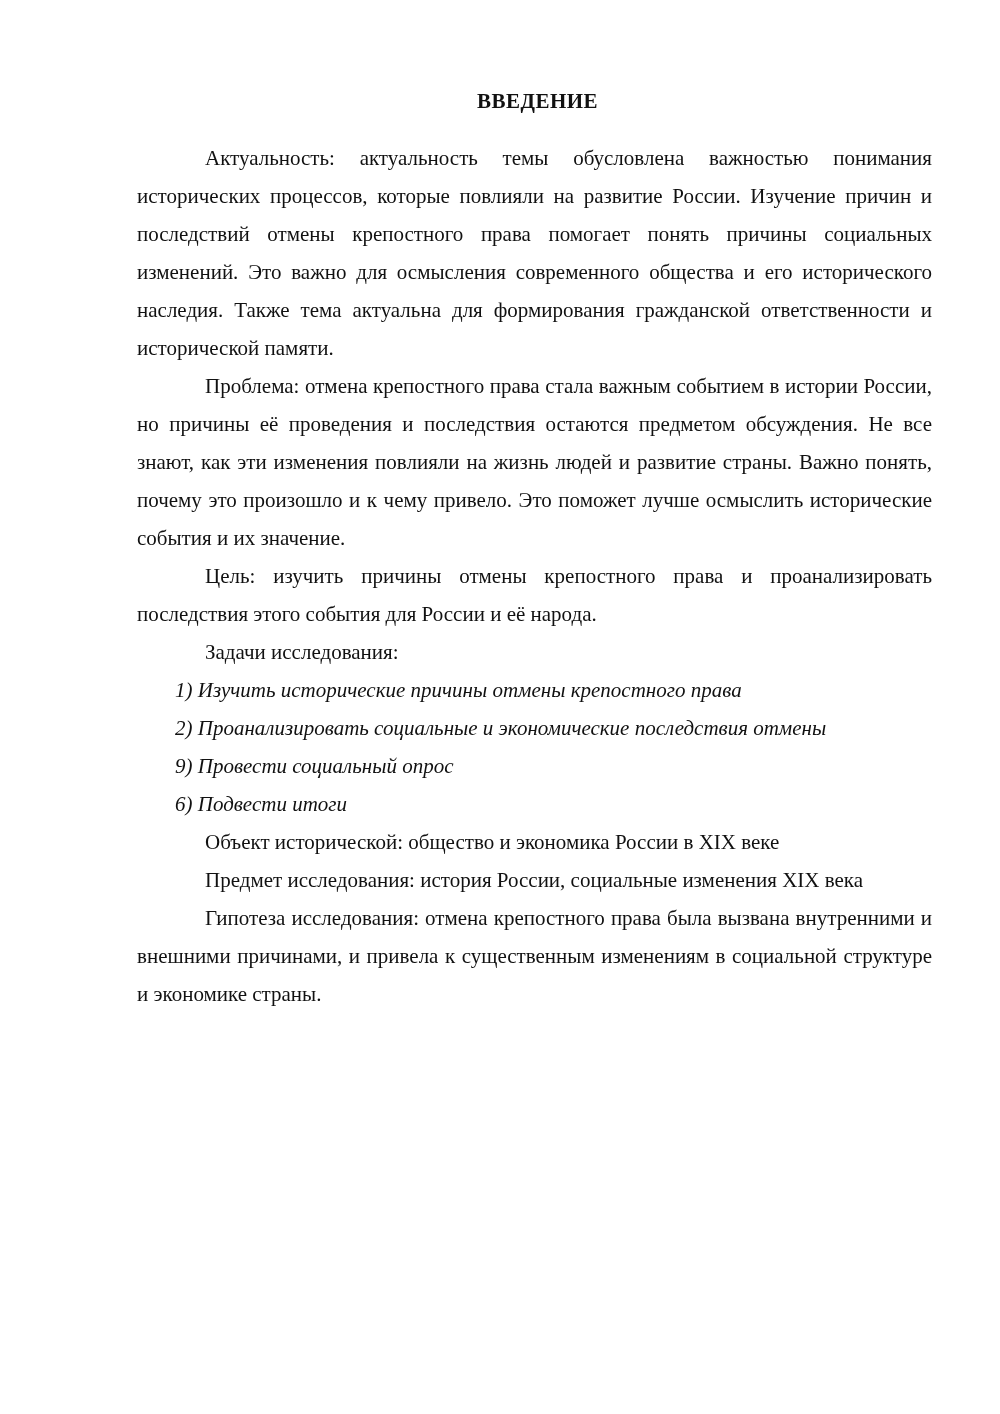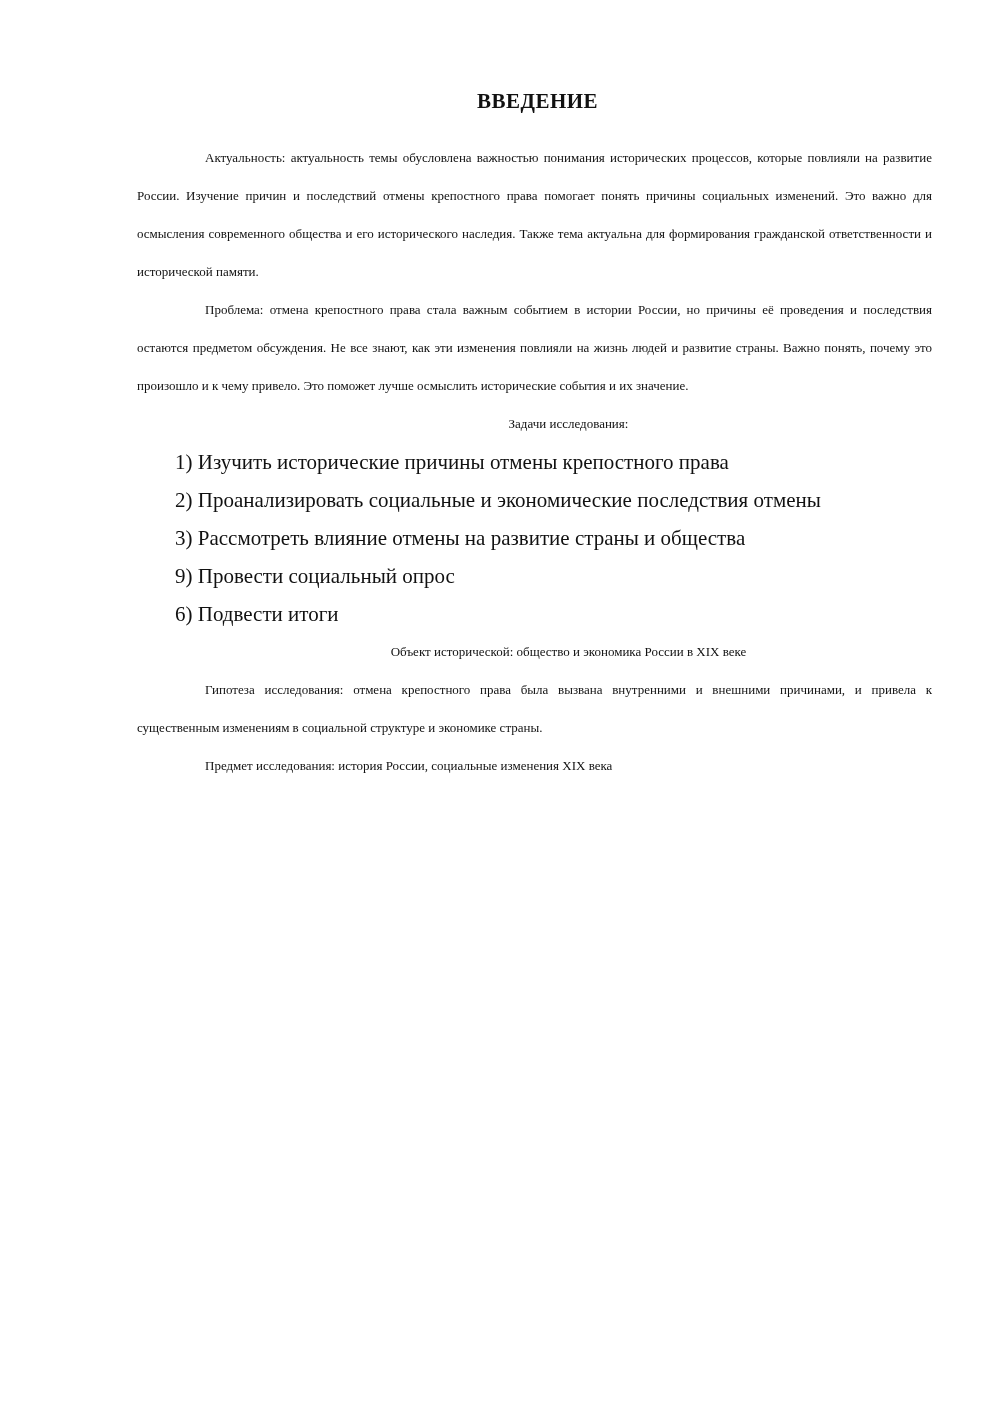--- a/index.html
+++ b/index.html
@@ -27,39 +27,40 @@
   .doc-heading {
     font-size: 21px;
     font-weight: bold;
     text-align: center;
     letter-spacing: 0.5px;
     line-height: 31px;
     margin: 0 0 22px 0;
     padding-left: 6px;
   }
   .para {
-    font-size: 13px;
+    font-size: 21px;
     line-height: 38px;
     text-align: justify;
     text-justify: inter-word;
     text-indent: 68px;
     margin: 0;
     hyphens: none;
     font-family: Liberation Serif, serif;
   }
   .para.no-just {
-    text-align: center;
+    text-align: left;
   }
   .list-item {
     font-size: 21px;
     line-height: 38px;
     text-align: justify;
     text-justify: inter-word;
     text-indent: 38px;
     margin: 0;
+    font-style: italic;
   }
   .list-item.short {
     text-align: left;
   }
   .page-number {
     position: absolute;
     left: 0;
     right: 0;
     top: 1327px;
     text-align: center;
@@ -75,37 +76,37 @@
 <div class="page">
 
   <div class="content">
 
     <h1 class="doc-heading">ВВЕДЕНИЕ</h1>
 
     <p class="para">Актуальность: актуальность темы обусловлена важностью понимания исторических процессов, которые повлияли на развитие России. Изучение причин и последствий отмены крепостного права помогает понять причины социальных изменений. Это важно для осмысления современного общества и его исторического наследия. Также тема актуальна для формирования гражданской ответственности и исторической памяти.</p>
 
     <p class="para">Проблема: отмена крепостного права стала важным событием в истории России, но причины её проведения и последствия остаются предметом обсуждения. Не все знают, как эти изменения повлияли на жизнь людей и развитие страны. Важно понять, почему это произошло и к чему привело. Это поможет лучше осмыслить исторические события и их значение.</p>
 
+    <p class="para">Цель: изучить причины отмены крепостного права и проанализировать последствия этого события для России и её народа.</p>
 
     <p class="para no-just">Задачи исследования:</p>
 
     <p class="list-item short">1) Изучить исторические причины отмены крепостного права</p>
 
     <p class="list-item">2) Проанализировать социальные и экономические последствия отмены</p>
 
-    <p class="list-item short">3) Рассмотреть влияние отмены на развитие страны и общества</p>
 
     <p class="list-item short">9) Провести социальный опрос</p>
 
     <p class="list-item short">6) Подвести итоги</p>
 
     <p class="para no-just">Объект исторической: общество и экономика России в XIX веке</p>
 
+    <p class="para">Предмет исследования: история России, социальные изменения XIX века</p>
+
     <p class="para">Гипотеза исследования: отмена крепостного права была вызвана внутренними и внешними причинами, и привела к существенным изменениям в социальной структуре и экономике страны.</p>
-
-    <p class="para">Предмет исследования: история России, социальные изменения XIX века</p>
 
 
   </div>
 
   <div class="page-number">3</div>
 
 </div>
 
 </body></html>

